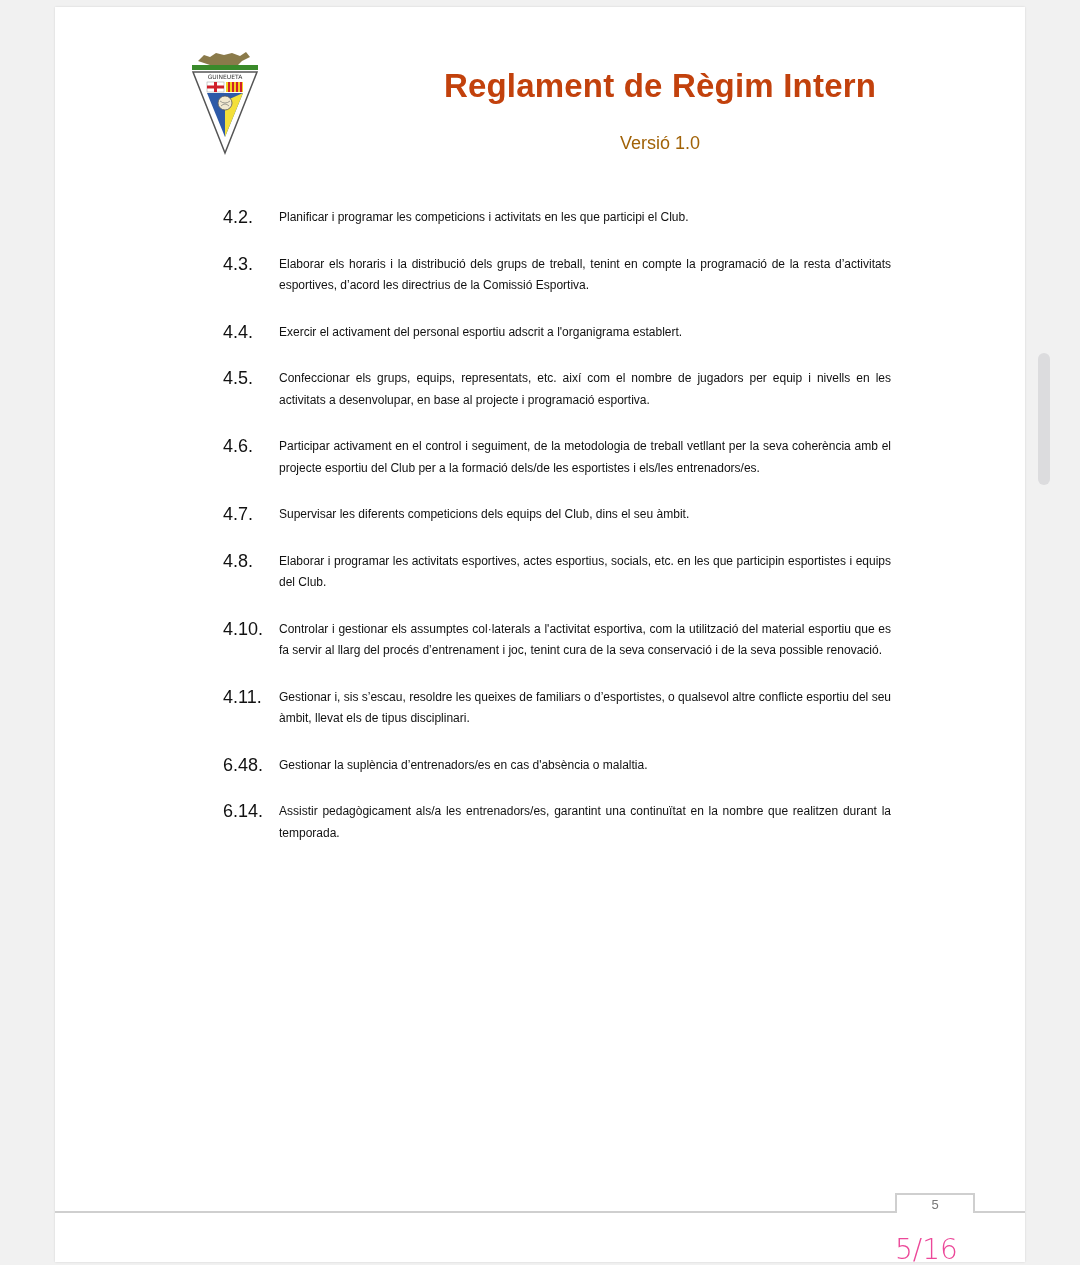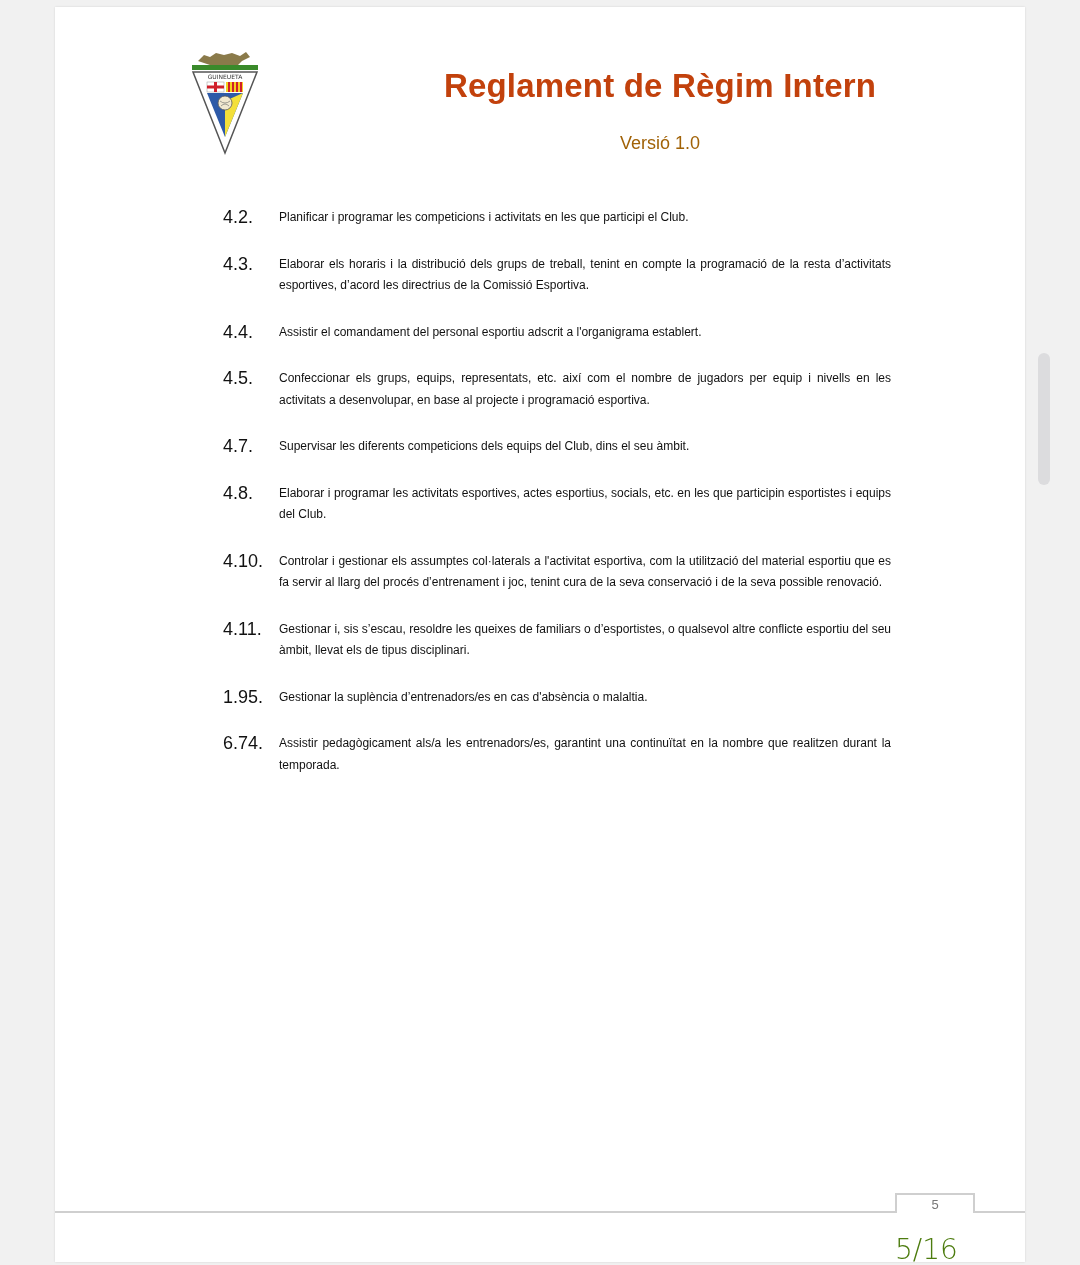--- a/index.html
+++ b/index.html
@@ -29,21 +29,21 @@
   .num { width: 56px; flex: none; font-size: 18px; line-height: 21.5px; color: #111; }
   .txt { flex: 1; font-size: 12px; line-height: 21.5px; color: #111; text-align: justify; }
   .footer-line { position: absolute; left: 0; top: 1204px; width: 970px; height: 2px; background: #cfcfcf; }
   .page-tab {
     position: absolute; left: 840px; top: 1186px; width: 76px; height: 18px;
     border: 2px solid #cfcfcf; border-bottom: none; background: #fff;
     font-size: 13px; color: #777; text-align: center; line-height: 20px;
   }
   .page-indicator {
     position: absolute; left: 840px; top: 1226px; width: 110px;
-    font-size: 28px; color: #4d7c0f; text-align: left;
+    font-size: 28px; color: #ec4899; text-align: left;
     font-family: "DejaVu Sans", sans-serif; font-weight: 300;
   }
   .scrollbar {
     position: absolute; left: 1038px; top: 353px; width: 12px; height: 132px;
     background: #dcdcde; border-radius: 6px;
   }
 </style>
 </head>
 <body>
 
@@ -79,48 +79,52 @@
     <div class="item">
         <span class="num">4.2.</span>
         <span class="txt">Planificar i programar les competicions i activitats en les que participi el Club.</span>
       </div>
     <div class="item">
         <span class="num">4.3.</span>
         <span class="txt">Elaborar els horaris i la distribució dels grups de treball, tenint en compte la programació de la resta d’activitats esportives, d’acord les directrius de la Comissió Esportiva.</span>
       </div>
     <div class="item">
         <span class="num">4.4.</span>
-        <span class="txt">Assistir el comandament del personal esportiu adscrit a l'organigrama establert.</span>
+        <span class="txt">Exercir el activament del personal esportiu adscrit a l'organigrama establert.</span>
       </div>
     <div class="item">
         <span class="num">4.5.</span>
         <span class="txt">Confeccionar els grups, equips, representats, etc. així com el nombre de jugadors per equip i nivells en les activitats a desenvolupar, en base al projecte i programació esportiva.</span>
+      </div>
+    <div class="item">
+        <span class="num">4.6.</span>
+        <span class="txt">Participar activament en el control i seguiment, de la metodologia de treball vetllant per la seva coherència amb el projecte esportiu del Club per a la formació dels/de les esportistes i els/les entrenadors/es.</span>
       </div>
     <div class="item">
         <span class="num">4.7.</span>
         <span class="txt">Supervisar les diferents competicions dels equips del Club, dins el seu àmbit.</span>
       </div>
     <div class="item">
         <span class="num">4.8.</span>
         <span class="txt">Elaborar i programar les activitats esportives, actes esportius, socials, etc. en les que participin esportistes i equips del Club.</span>
       </div>
     <div class="item">
         <span class="num">4.10.</span>
         <span class="txt">Controlar i gestionar els assumptes col·laterals a l'activitat esportiva, com la utilització del material esportiu que es fa servir al llarg del procés d’entrenament i joc, tenint cura de la seva conservació i de la seva possible renovació.</span>
       </div>
     <div class="item">
         <span class="num">4.11.</span>
         <span class="txt">Gestionar i, sis s’escau, resoldre les queixes de familiars o d’esportistes, o qualsevol altre conflicte esportiu del seu àmbit, llevat els de tipus disciplinari.</span>
       </div>
     <div class="item">
-        <span class="num">1.95.</span>
+        <span class="num">6.48.</span>
         <span class="txt">Gestionar la suplència d’entrenadors/es en cas d'absència o malaltia.</span>
       </div>
     <div class="item">
-        <span class="num">6.74.</span>
+        <span class="num">6.14.</span>
         <span class="txt">Assistir pedagògicament als/a les entrenadors/es, garantint una continuïtat en la nombre que realitzen durant la temporada.</span>
       </div>
   </div>
 
   <div class="footer-line"></div>
   <div class="page-tab">5</div>
   <div class="page-indicator">5/16</div>
 </div>
 
 <div class="scrollbar"></div>

